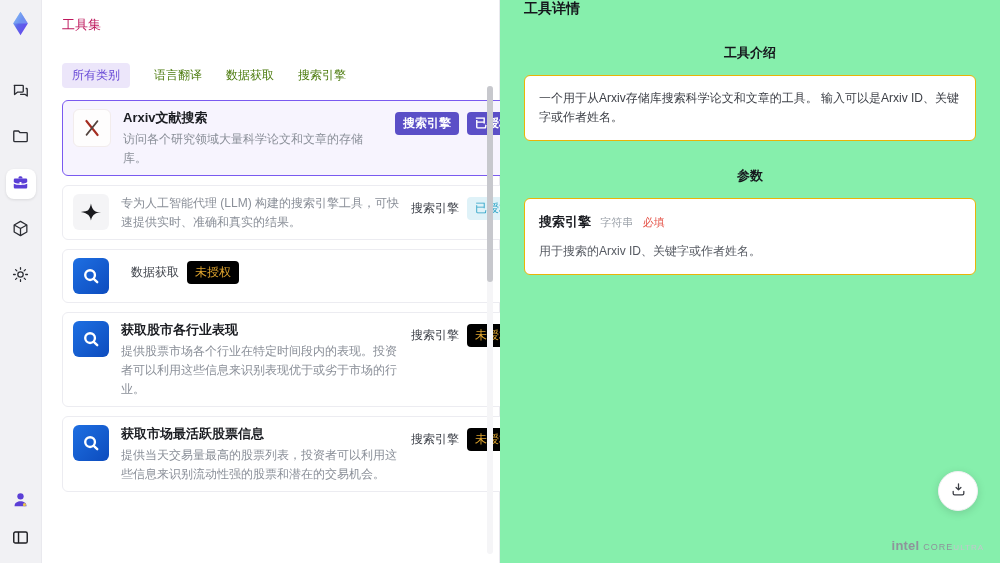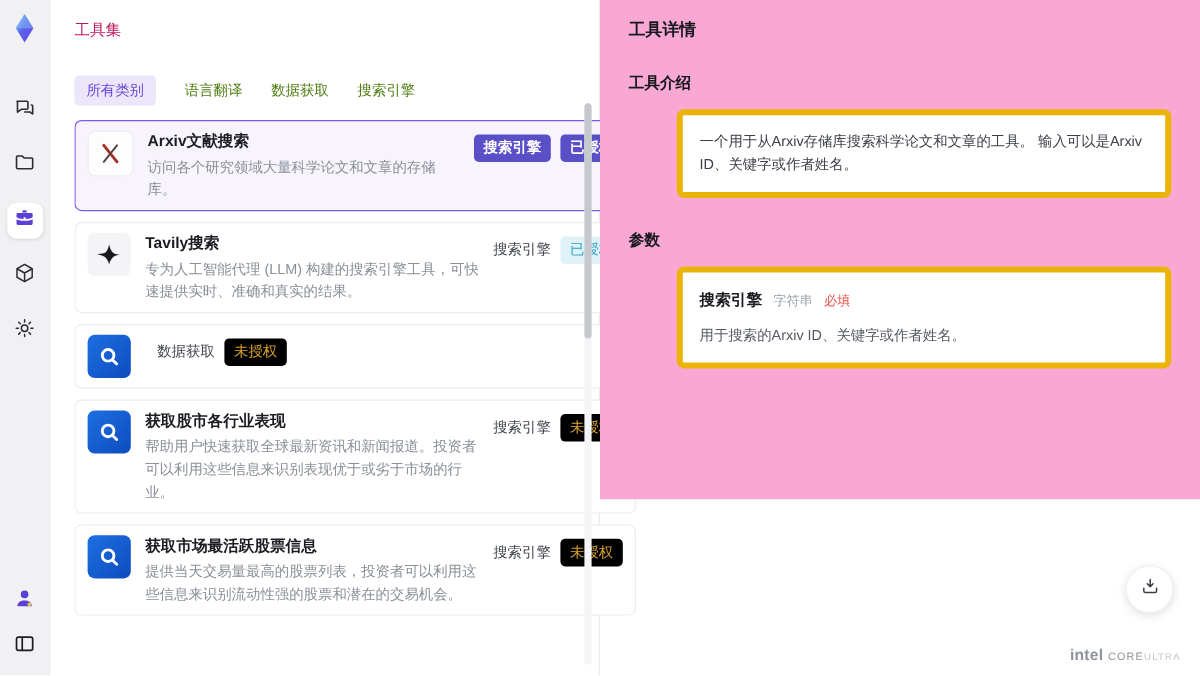--- a/index.html
+++ b/index.html
@@ -48,26 +48,26 @@
   .card-right{display:flex;gap:8px;align-items:flex-start;flex:none;margin-left:10px;padding-top:3px;}
   .cat--text{font-size:12px;color:#40444c;padding:3px 0;white-space:nowrap;}
   .cat--solid{font-size:12px;color:#fff;background:#5b4fc7;padding:3px 8px;border-radius:4px;font-weight:600;white-space:nowrap;}
   .status--solid{font-size:12px;color:#fff;background:#5b4fc7;padding:3px 8px;border-radius:4px;font-weight:600;white-space:nowrap;}
   .status--auth{font-size:12px;color:#2fa3c6;background:#dff2f8;padding:3px 8px;border-radius:4px;white-space:nowrap;}
   .status--unauth{font-size:12px;color:#dda32e;background:#000000;padding:3px 8px;border-radius:4px;white-space:nowrap;}
   .scrollbar{position:absolute;right:6px;top:86px;width:6px;height:468px;background:#f5f5f7;border-radius:3px;}
   .scroll-thumb{width:6px;height:196px;background:#c7c8cd;border-radius:3px;cursor:pointer;}
   
   .detail-panel{
-    position:absolute;left:500px;top:0;width:500px;height:416px;background:#f9a8d4;
-    box-sizing:border-box;padding:16px 24px;
+    position:absolute;left:500px;top:0;width:500px;height:563px;background:#86efac;
+    box-sizing:border-box;padding:0 24px;
   }
   .detail-title{font-size:14px;font-weight:bold;color:#15171c;}
-  .section-heading{font-size:13px;font-weight:bold;color:#15171c;margin-top:26px;}
-  .info-box{background:#fff;border:5px solid #eab308;border-radius:6px;padding:13px 14px;margin-top:13px;font-size:12px;color:#3c3f46;line-height:1.6;margin-left:40px;}
+  .section-heading{font-size:13px;font-weight:bold;color:#15171c;margin-top:26px;text-align:center;}
+  .info-box{background:#fff;border:1px solid #eab308;border-radius:6px;padding:13px 14px;margin-top:13px;font-size:12px;color:#3c3f46;line-height:1.6;}
   .param-name{font-size:13px;font-weight:bold;color:#1b1d22;}
   .param-type{font-size:11px;color:#9aa0a8;margin-left:6px;}
   .param-required{font-size:11px;color:#e5554a;margin-left:6px;}
   .param-desc{font-size:12px;color:#565a62;margin-top:9px;}
   
   .fab{
     position:absolute;right:22px;bottom:52px;width:38px;height:38px;border-radius:50%;
     background:#fff;box-shadow:0 2px 8px rgba(0,0,0,.13);border:1px solid #f0f0f2;
     display:flex;align-items:center;justify-content:center;cursor:pointer;
   }
@@ -197,21 +197,20 @@
         <div class="toolicon toolicon--tavily">
 
           <span class="ic ic-tavily">
             <svg viewBox="0 0 24 24">
               <path d="M12 2c.7 4.4 2.4 7 3.4 8s3.2 2.7 8.6 2c-5.4.7-7.6 2.4-8.6 3.4S12.7 18.6 12 22c-.7-3.4-2.4-5.6-3.4-6.6S4.4 12.7 0 12c4.4-.7 7.6-1 8.6-2S11.3 6.4 12 2z" fill="#191a1e" transform="scale(0.92) translate(1,1)"></path>
             </svg>
           </span>
 
         </div>
         <div class="card-mid">
-          <div class="card-title">Tavily搜索</div>
           <div class="card-desc">专为人工智能代理 (LLM) 构建的搜索引擎工具，可快速提供实时、准确和真实的结果。</div>
         </div>
         <div class="card-right">
           <span class="cat--text">搜索引擎</span>
           <span class="status--auth">已授权</span>
         </div>
       </div>
 
       <div class="card card--default">
         <div class="toolicon toolicon--qblue">
@@ -236,21 +235,21 @@
           <span class="ic ic-qblue">
             <svg viewBox="0 0 24 24" fill="none" stroke="#fff" stroke-width="2.6" stroke-linecap="round">
               <circle cx="11" cy="11" r="5.3"></circle>
               <path d="M15 15.2l3.8 3.6"></path>
             </svg>
           </span>
 
         </div>
         <div class="card-mid">
           <div class="card-title">获取股市各行业表现</div>
-          <div class="card-desc">帮助用户快速获取全球最新资讯和新闻报道。投资者可以利用这些信息来识别表现优于或劣于市场的行业。</div>
+          <div class="card-desc">提供股票市场各个行业在特定时间段内的表现。投资者可以利用这些信息来识别表现优于或劣于市场的行业。</div>
         </div>
         <div class="card-right">
           <span class="cat--text">搜索引擎</span>
           <span class="status--unauth">未授权</span>
         </div>
       </div>
 
       <div class="card card--default">
         <div class="toolicon toolicon--qblue">
 

